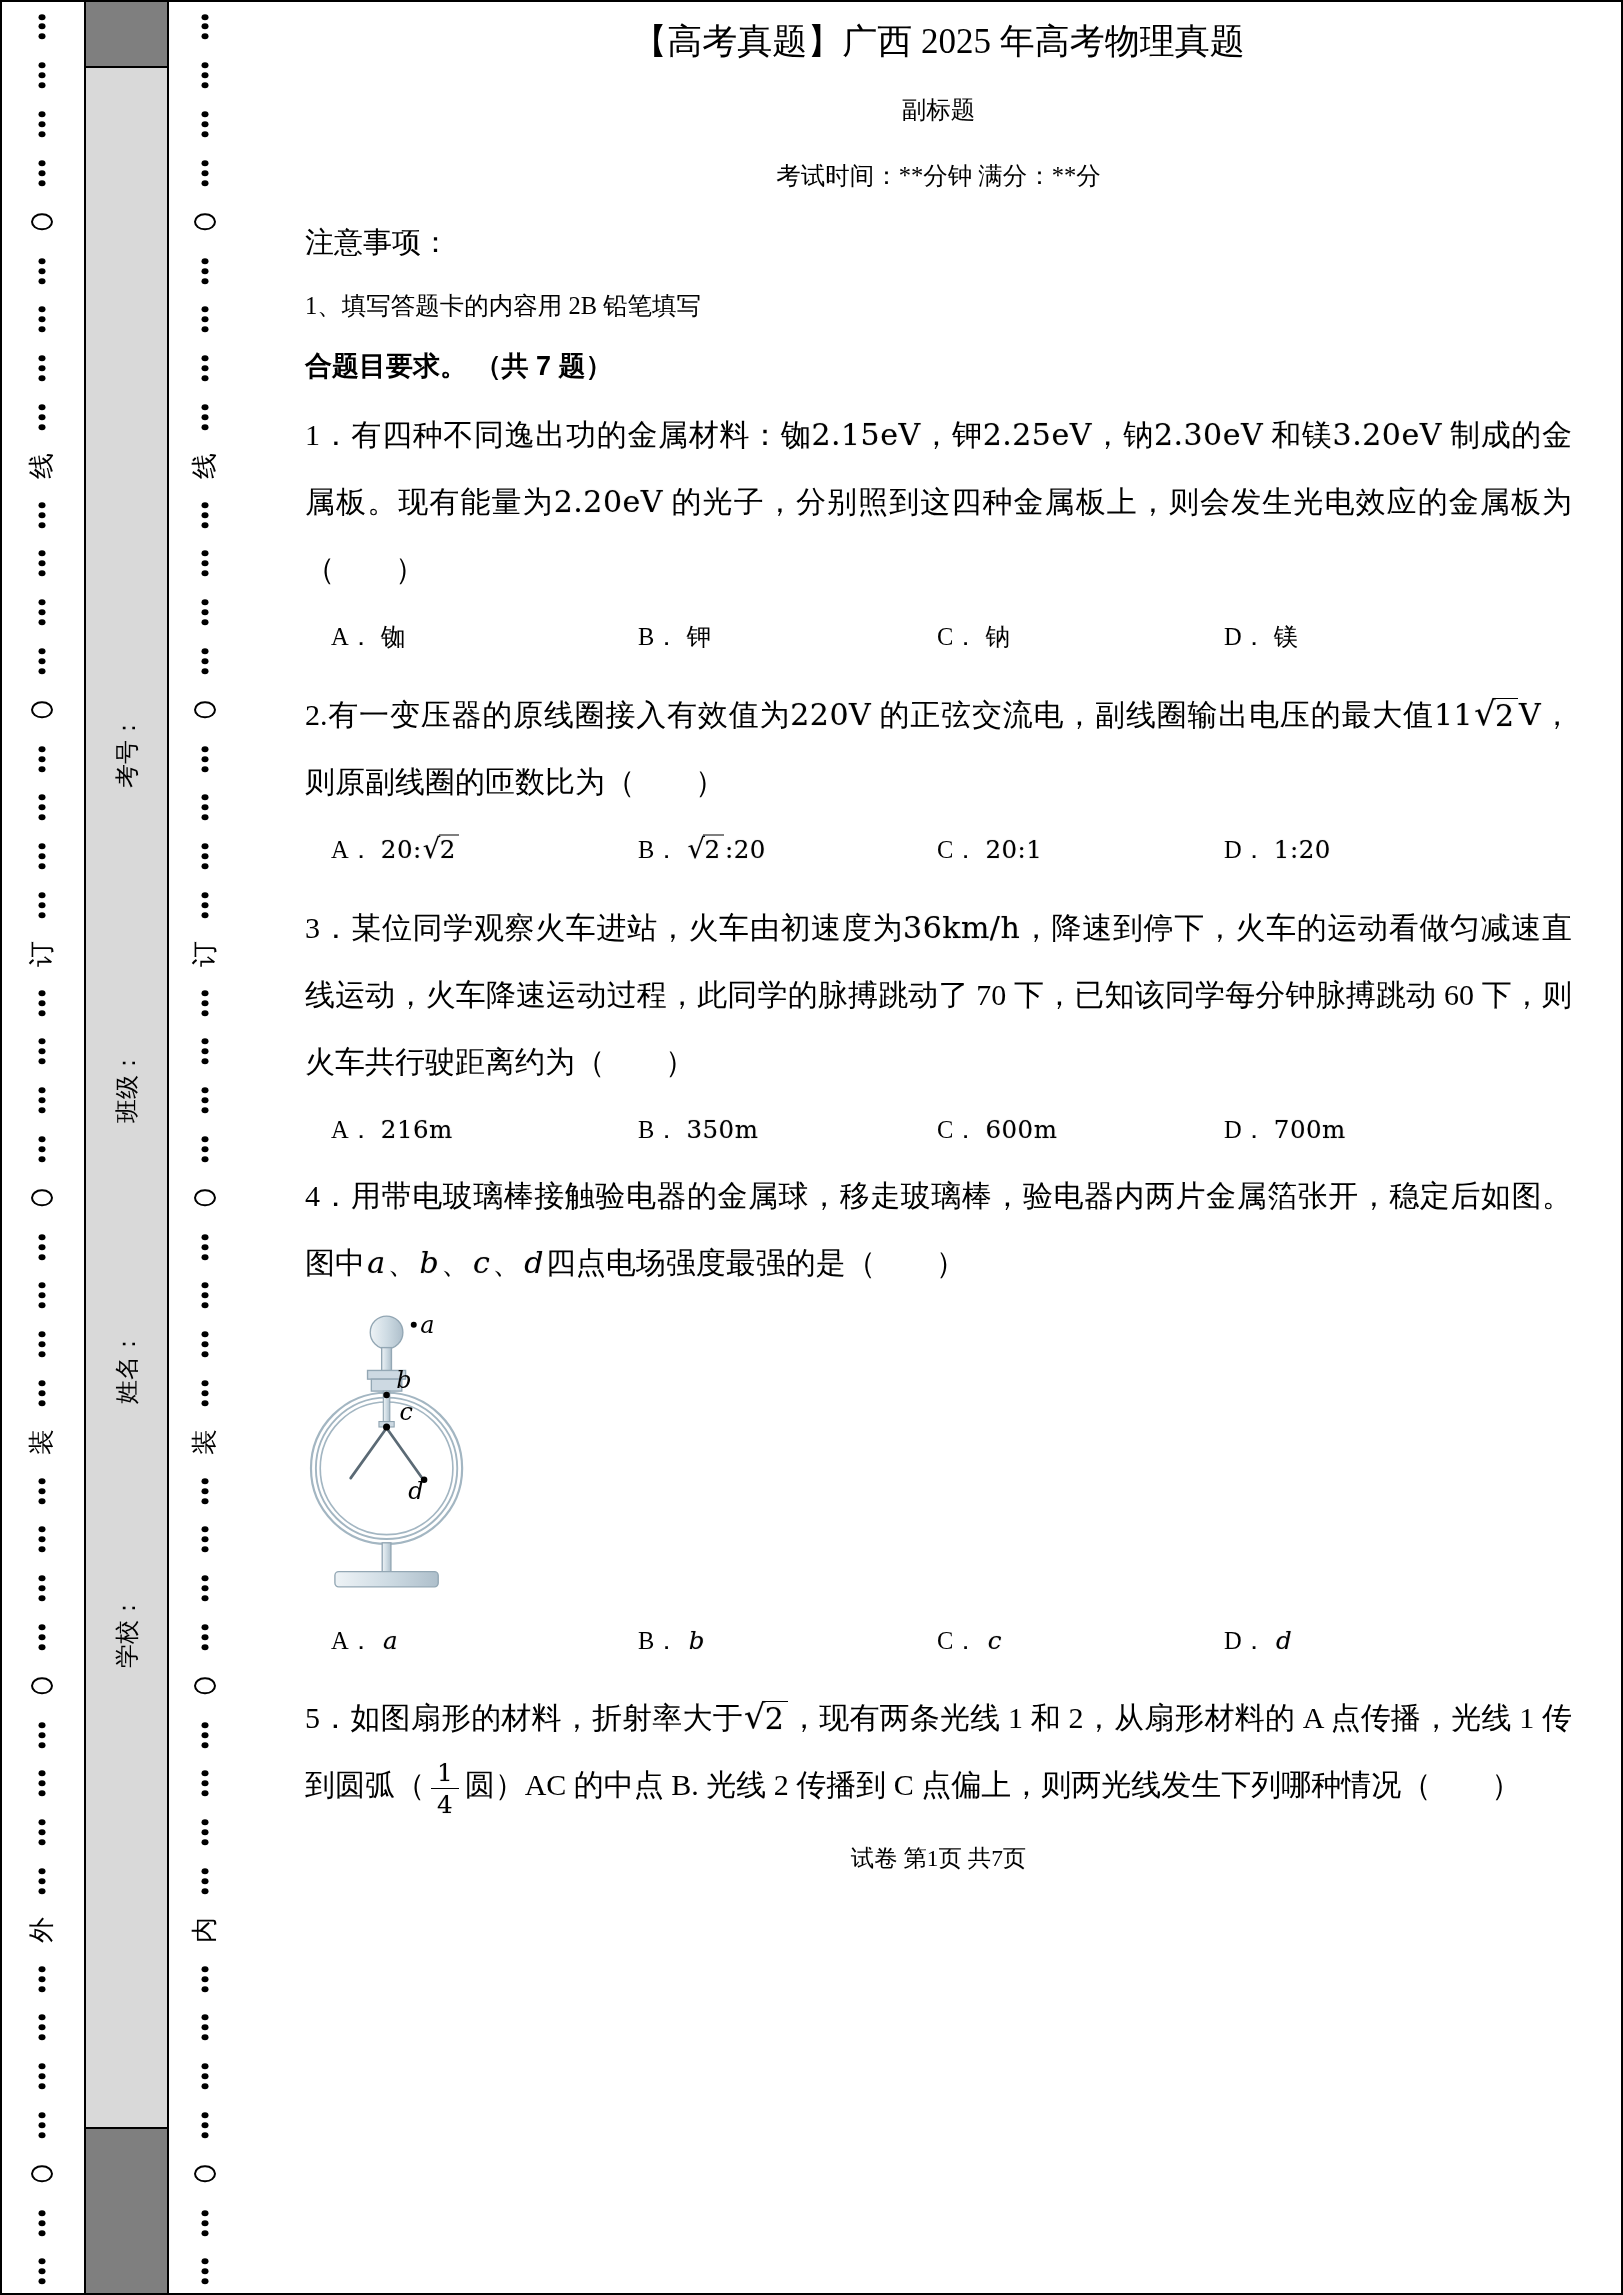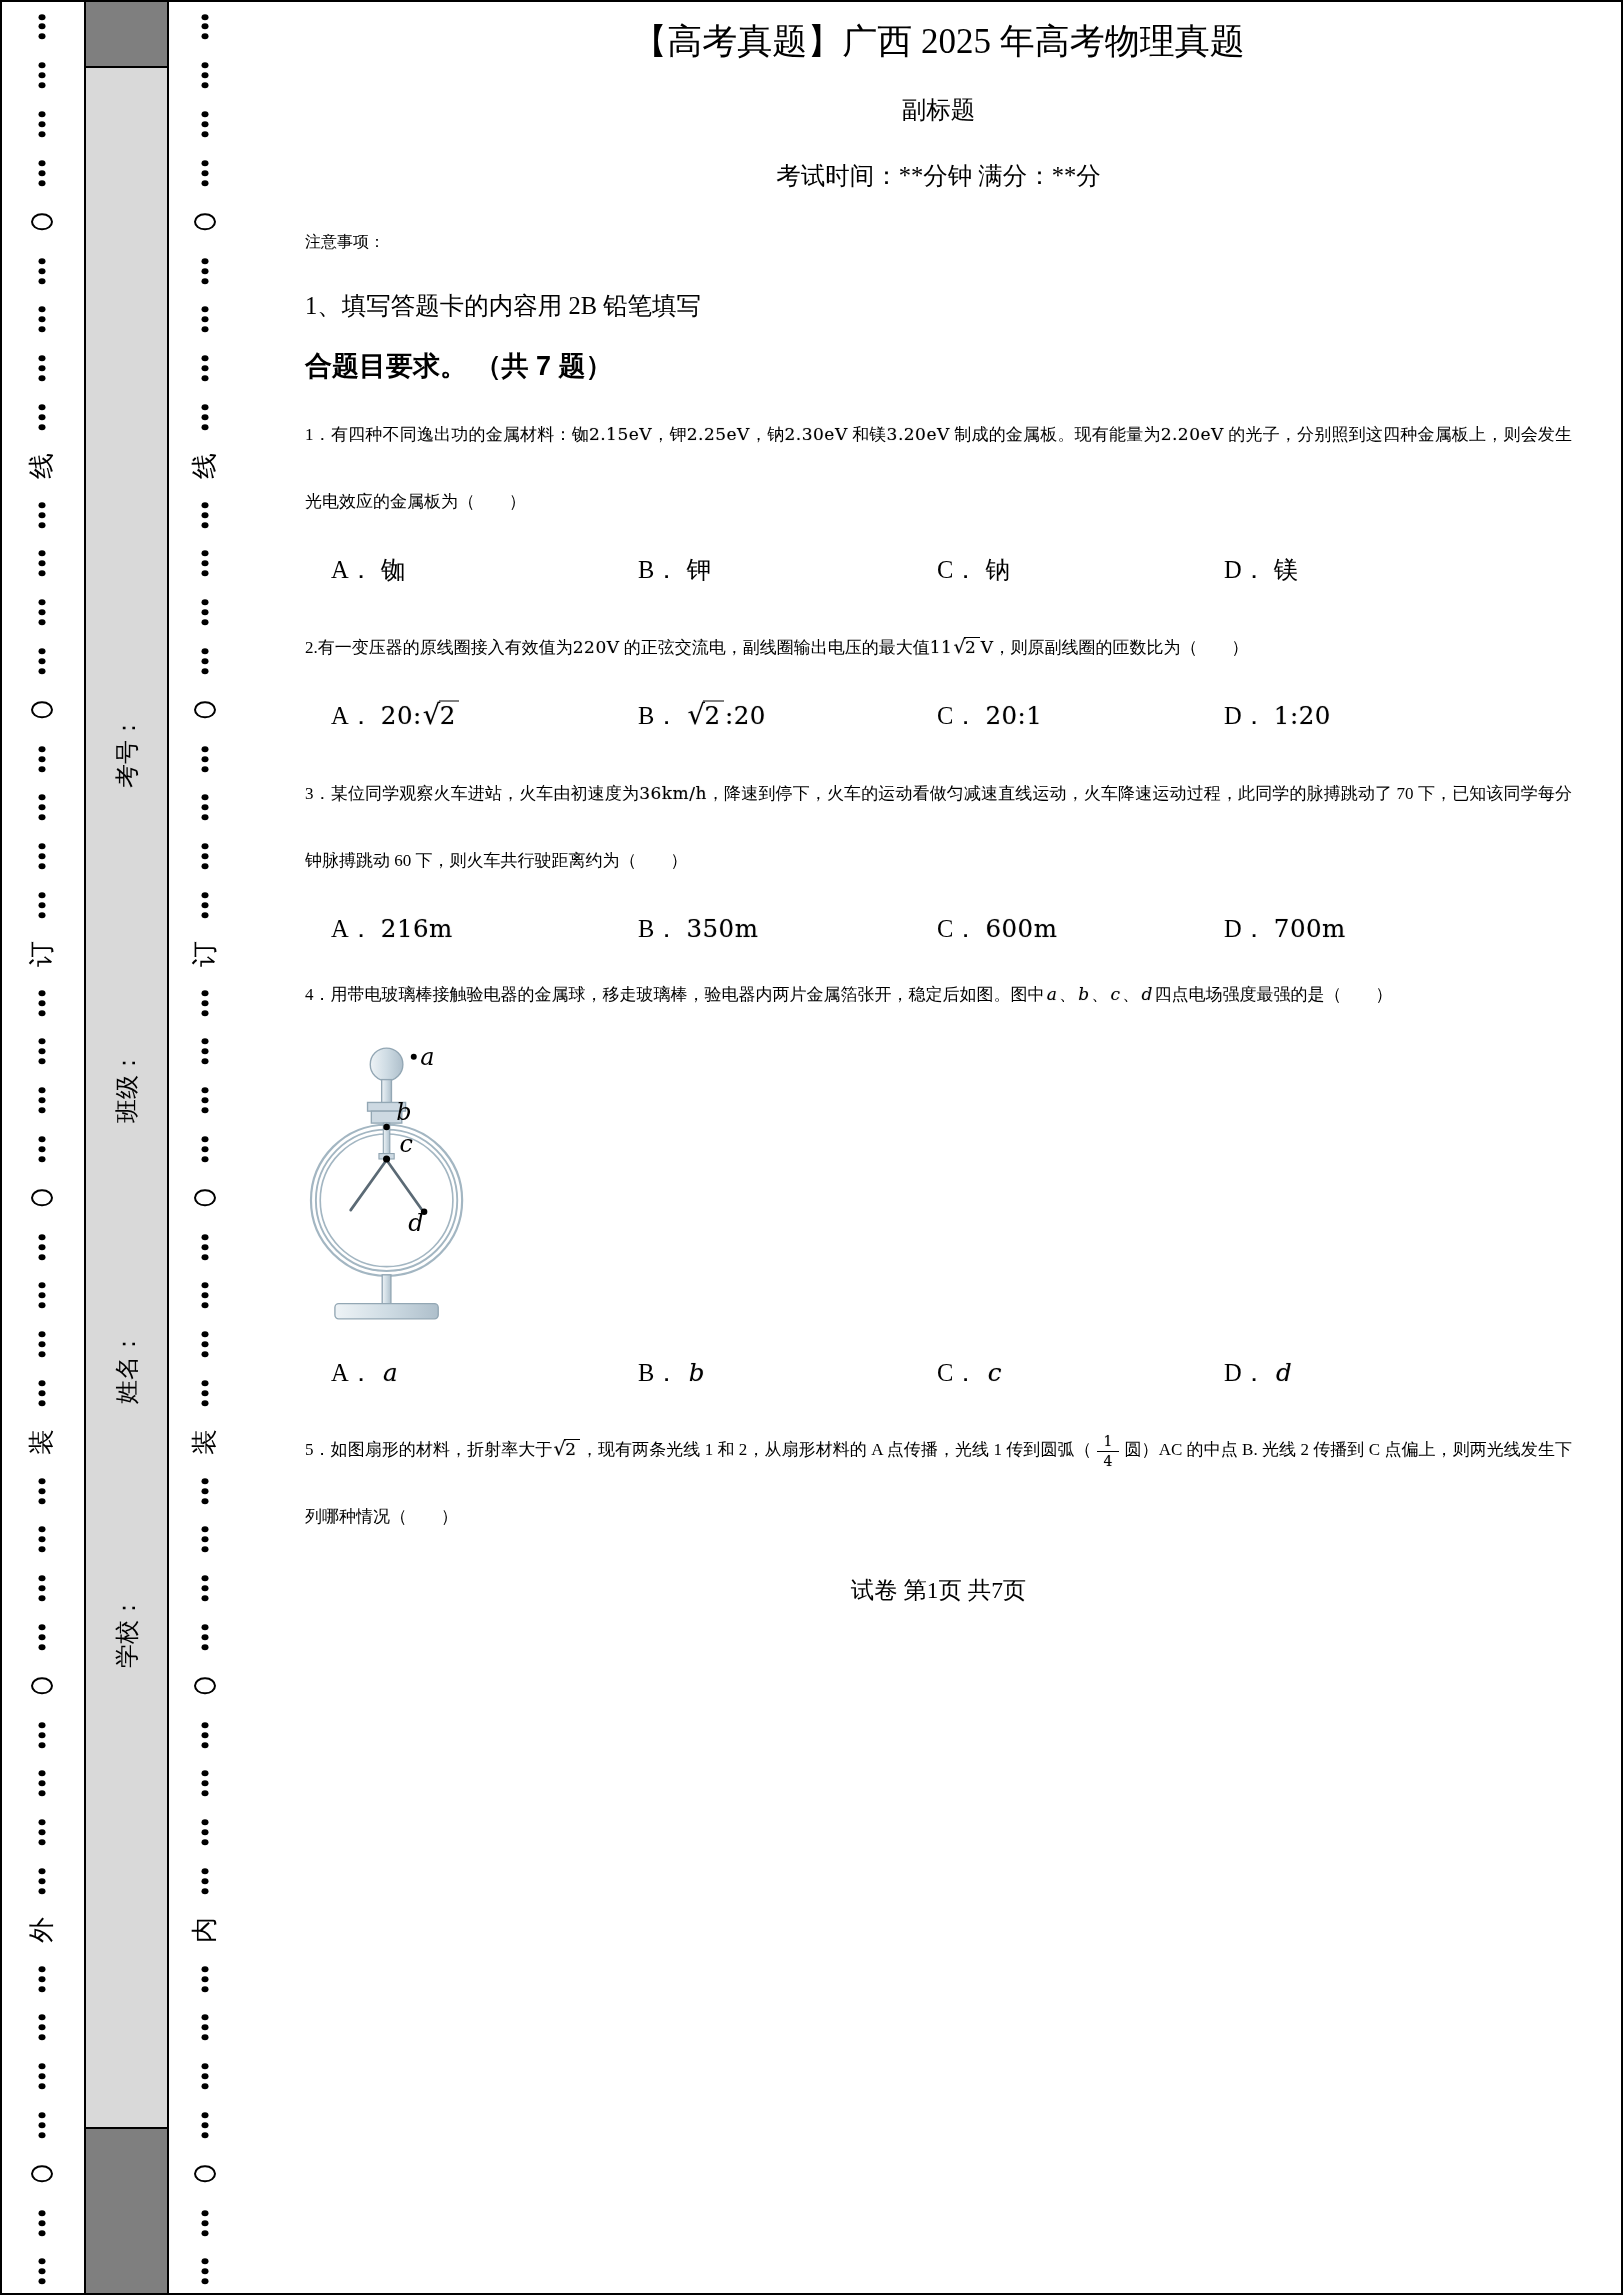--- a/index.html
+++ b/index.html
@@ -24,28 +24,28 @@
   .strip-label{position:absolute;left:50%;font-size:24px;line-height:1;white-space:nowrap;
                transform:translate(-50%,-50%) rotate(-90deg);}
 
   
   .content{position:absolute;left:303px;top:0;width:1267px;}
   .secret{margin-top:124px;font-family:"Liberation Sans","DejaVu Sans",sans-serif;
           font-weight:700;font-size:27px;line-height:34px;color:#2b7bea;}
   .title{margin-top:19.6px;text-align:center;font-weight:400;font-size:35px;line-height:40px;}
   .subtitle{margin-top:33px;text-align:center;font-size:24.5px;line-height:30.5px;}
   .meta{margin-top:36px;text-align:center;font-size:24.5px;line-height:30.5px;}
-  .notes-title{margin-top:35px;font-size:16px;line-height:30.5px;}
+  .notes-title{margin-top:35px;font-size:29px;line-height:30.5px;}
   .note{margin-top:34px;font-size:24.5px;line-height:30.5px;}
   .note + .note{margin-top:35px;}
   .heading1{margin-top:38px;font-family:"Liberation Sans","DejaVu Sans",sans-serif;font-weight:700;
             font-size:27px;line-height:33px;text-align:justify;text-align-last:justify;}
   .heading2{margin-top:28px;font-family:"Liberation Sans","DejaVu Sans",sans-serif;font-weight:700;
             font-size:27px;line-height:33px;}
-  .qpara{font-size:17px;line-height:67px;text-align:justify;}
+  .qpara{font-size:30px;line-height:67px;text-align:justify;}
   .q1 .qpara{margin-top:18.5px;} .q2 .qpara{margin-top:12px;} .q3 .qpara{margin-top:12px;}
   .q4 .qpara{margin-top:0;} .q5 .qpara{margin-top:11px;}
   .optrow{position:relative;height:67px;font-size:24.5px;}
   .opt{position:absolute;top:50%;transform:translateY(-50%);white-space:nowrap;}
   .opt.p0{left:26px;} .opt.p1{left:333px;} .opt.p2{left:632px;} .opt.p3{left:919px;}
   .optlabel{margin-right:7.6px;}
 
   
   .eq{font-family:"DejaVu Serif",serif;letter-spacing:0.5px;text-shadow:0 0 1.1px rgba(70,70,70,.55);}
   .var{font-style:italic;font-family:"DejaVu Serif",serif;text-shadow:0 0 1.1px rgba(70,70,70,.5);padding:0 2.2px;}

